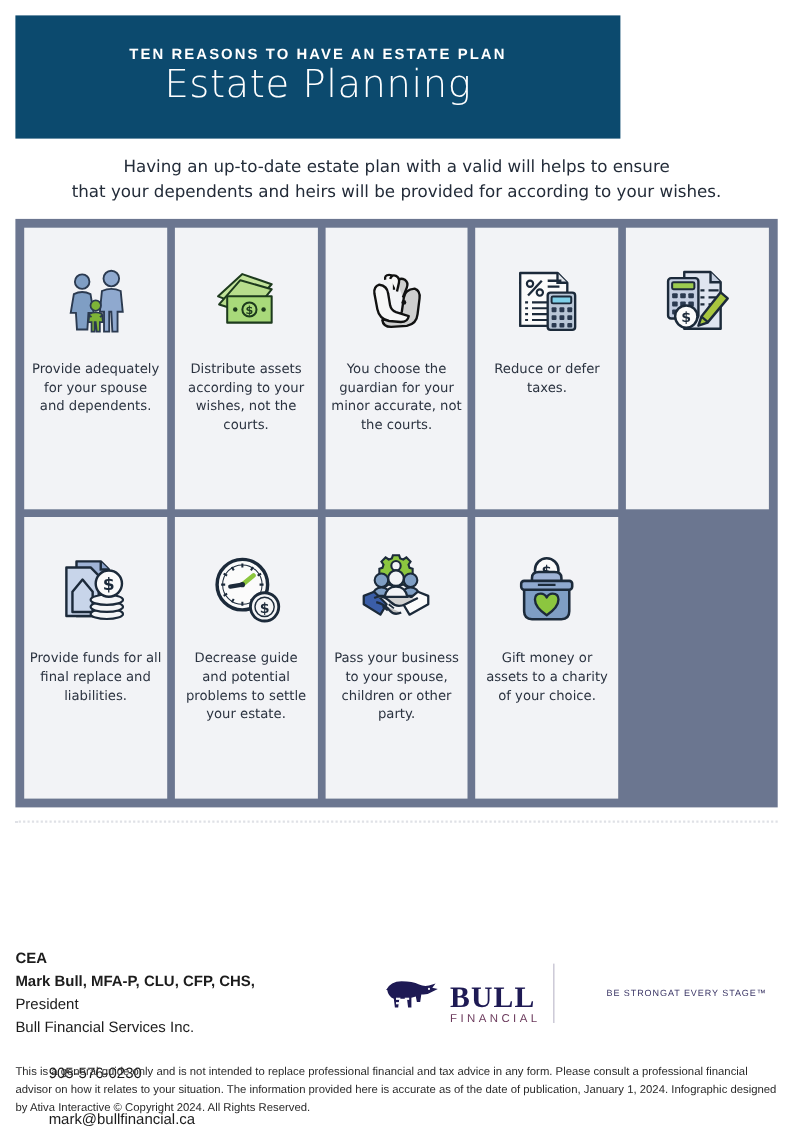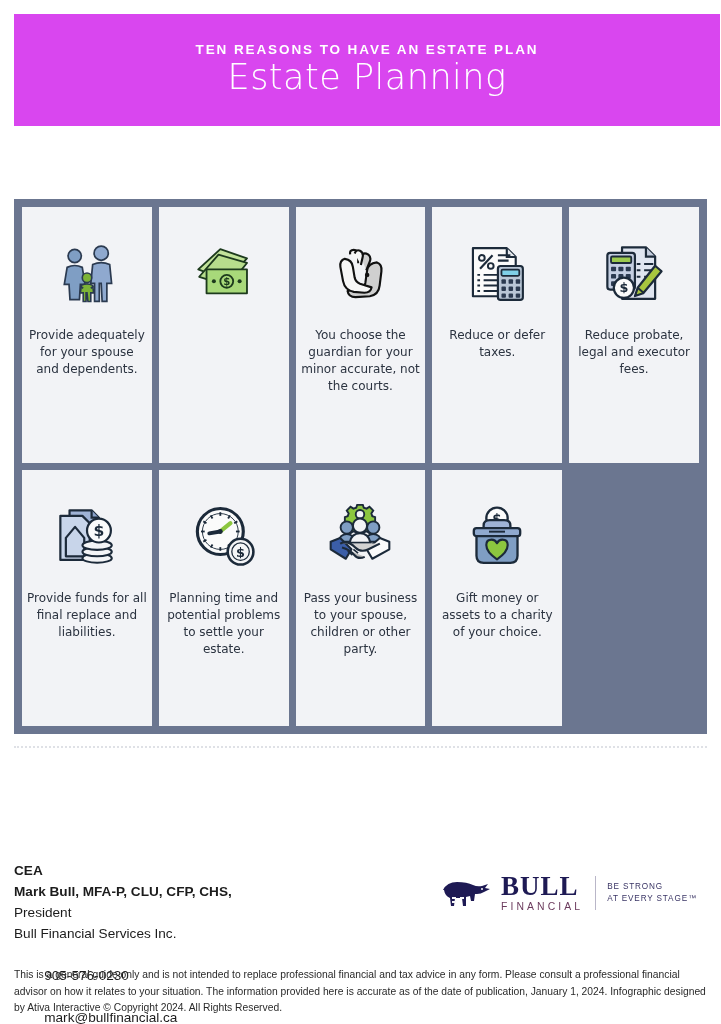--- a/index.html
+++ b/index.html
@@ -17,23 +17,23 @@
     height: 1024px;
     background: #ffffff;
     overflow: hidden;
   }
 
   
   .header {
     position: absolute;
     left: 14px;
     top: 14px;
-    width: 706px;
+    width: 550px;
     height: 112px;
-    background: #d946ef;
+    background: #0c4a6e;
     display: flex;
     flex-direction: column;
     align-items: center;
     justify-content: center;
   }
   .header-kicker {
     color: #ffffff;
     font-size: 13.5px;
     font-weight: bold;
     letter-spacing: 1.9px;
@@ -138,20 +138,21 @@
     display: flex;
     align-items: center;
     margin-top: 14px;
     margin-right: 10px;
   }
   .logo-bull-svg { margin-right: 6px; }
   .logo-words {
     display: flex;
     flex-direction: column;
     justify-content: center;
+    margin-top: 20px;
   }
   .logo-bull-text {
     font-family: "Liberation Serif", serif;
     font-weight: bold;
     font-size: 27px;
     color: #1e1a54;
     letter-spacing: 1px;
     line-height: 0.95;
   }
   .logo-financial-text {
@@ -163,26 +164,27 @@
     margin-top: 1px;
   }
   .logo-sep {
     width: 1px;
     align-self: stretch;
     background: #b9b6c8;
     margin: 2px 11px 2px 12px;
   }
   .logo-tagline {
     display: flex;
-    flex-direction: column;
+    flex-direction: row;
     justify-content: center;
     font-size: 8.2px;
     color: #3a3565;
     letter-spacing: 0.85px;
     line-height: 1.42;
+    margin-left: 36px;
   }
 
   
   .disclaimer {
     position: absolute;
     left: 14px;
     top: 967px;
     width: 700px;
     color: #2a2a2a;
     font-size: 10.3px;
@@ -192,20 +194,24 @@
 </head>
 <body>
 
 <div id="page">
 
   <div class="header">
     <div class="header-kicker">TEN REASONS TO HAVE AN ESTATE PLAN</div>
     <div class="header-title">Estate Planning</div>
   </div>
 
+  <div class="intro">
+    <div>Having an up-to-date estate plan with a valid will helps to ensure</div>
+    <div>that your dependents and heirs will be provided for according to your wishes.</div>
+  </div>
 
   <div class="grid-frame">
 
     <div class="card">
       <div class="card-icon">
         <svg viewBox="0 0 74 74" width="70" height="70">
 
           <circle cx="24" cy="18" r="7" fill="#7f9ec4" stroke="#2b3a50" stroke-width="1.8"></circle>
           <path d="M16 30 q8 -4 16 0 l3 18 h-5 l-1 16 h-10 l-1 -16 h-5 z" fill="#7f9ec4" stroke="#2b3a50" stroke-width="1.8"></path>
 
@@ -228,20 +234,21 @@
             <path d="M9 32 L33 10 L62 20 L40 44 Z" fill="#c2e39a"></path>
             <path d="M10 40 L31 16 L62 25 L42 50 Z" fill="#b7dd8c"></path>
             <rect x="18" y="32" width="44" height="26" fill="#a8d97a"></rect>
           </g>
           <circle cx="40" cy="45" r="7" fill="none" stroke="#1d3a1d" stroke-width="2"></circle>
           <text x="40" y="49.5" font-size="11" font-family="DejaVu Sans, sans-serif" font-weight="bold" fill="#1d3a1d" text-anchor="middle">$</text>
           <circle cx="26" cy="45" r="2.2" fill="#1d3a1d"></circle>
           <circle cx="54" cy="45" r="2.2" fill="#1d3a1d"></circle>
         </svg>
       </div>
+      <div class="card-text">Distribute assets according to your wishes, not the courts.</div>
     </div>
 
     <div class="card">
       <div class="card-icon">
         <svg viewBox="0 0 74 74" width="66" height="66">
 
           <path d="M56 24 q6 2 5 10 l-2 16 q-1 10 -11 12 l-16 1 q-8 0 -9 -7 l14 -3 q5 -1 6 -6 l2 -14 q1 -8 11 -9 z" fill="#cfcfcf" stroke="#111111" stroke-width="2.4" stroke-linejoin="round"></path>
           <path d="M38 17 q3 -5 8 -2 q4 3 2 8 l-4 10" fill="#cfcfcf" stroke="#111111" stroke-width="2.4"></path>
 
           <path d="M20 20 q-6 2 -5 9 l3 16 q2 10 12 12 l12 1 q7 0 8 -6 l-13 -4 q-5 -2 -6 -7 l-2 -12 q-1 -8 -9 -9 z" fill="#f6f6f6" stroke="#111111" stroke-width="2.4" stroke-linejoin="round"></path>
@@ -314,21 +321,20 @@
               <rect x="20" y="45" width="5.5" height="5" rx="1"></rect>
           </g>
 
           <circle cx="26" cy="52" r="11" fill="#fbfbfb" stroke="#1c2a3a" stroke-width="2.4"></circle>
           <text x="26" y="57" font-size="14" font-family="DejaVu Sans, sans-serif" font-weight="bold" fill="#1c2a3a" text-anchor="middle">$</text>
 
           <path d="M60 28 l7 6 l-20 24 l-9 3 l3 -9 z" fill="#a8c63f" stroke="#1c2a3a" stroke-width="2.4" stroke-linejoin="round"></path>
           <path d="M41 52 l7 6" stroke="#1c2a3a" stroke-width="2.2"></path>
         </svg>
       </div>
-      <div class="card-text">Reduce probate, legal and executor fees.</div>
     </div>
 
     <div class="card">
       <div class="card-icon">
         <svg viewBox="0 0 74 74" width="68" height="68">
           <path d="M18 8 h24 l8 8 v46 h-32 z" fill="#9fb3d6" stroke="#1c2a3a" stroke-width="2.4" stroke-linejoin="round"></path>
           <path d="M42 8 v8 h8" fill="#8aa2cb" stroke="#1c2a3a" stroke-width="2.4"></path>
           <path d="M8 14 h24 l8 8 v40 h-32 z" fill="#c8d5ea" stroke="#1c2a3a" stroke-width="2.4" stroke-linejoin="round"></path>
 
           <path d="M14 38 L24 26 L34 38 v20 h-20 z" fill="none" stroke="#1c2a3a" stroke-width="2.4" stroke-linejoin="round"></path>
@@ -365,21 +371,21 @@
               <path d="M51.5 42 l-3.4 -2"></path>
           </g>
           <path d="M33 31 L44 22" stroke="#8cc63f" stroke-width="4.6" stroke-linecap="round"></path>
           <path d="M33 31 L21 33" stroke="#1c2a3a" stroke-width="4.2" stroke-linecap="round"></path>
           <circle cx="33" cy="31" r="2.6" fill="#1c2a3a"></circle>
           <circle cx="55" cy="53" r="14" fill="#f4f5f7" stroke="#1c2a3a" stroke-width="2.8"></circle>
           <circle cx="55" cy="53" r="9.5" fill="none" stroke="#1c2a3a" stroke-width="1.4"></circle>
           <text x="55" y="59" font-size="14" font-family="DejaVu Sans, sans-serif" font-weight="bold" fill="#1c2a3a" text-anchor="middle">$</text>
         </svg>
       </div>
-      <div class="card-text">Planning time and potential problems to settle your estate.</div>
+      <div class="card-text">Decrease guide and potential problems to settle your estate.</div>
     </div>
 
     <div class="card">
       <div class="card-icon">
         <svg viewBox="0 0 74 74" width="70" height="70">
 
           <g transform="translate(37,13)">
             <path d="M-3 -10 h6 l1 3 l3 1 l3 -2 l4 4 l-2 3 l1 3 l3 1 v6 l-3 1 l-1 3 l2 3 l-4 4 l-3 -2 l-3 1 l-1 3 h-6 l-1 -3 l-3 -1 l-3 2 l-4 -4 l2 -3 l-1 -3 l-3 -1 v-6 l3 -1 l1 -3 l-2 -3 l4 -4 l3 2 l3 -1 z" fill="#8cc63f" stroke="#1c2a3a" stroke-width="2"></path>
             <circle cx="0" cy="0" r="4.5" fill="#f2f3f6" stroke="#1c2a3a" stroke-width="2"></circle>
           </g>

